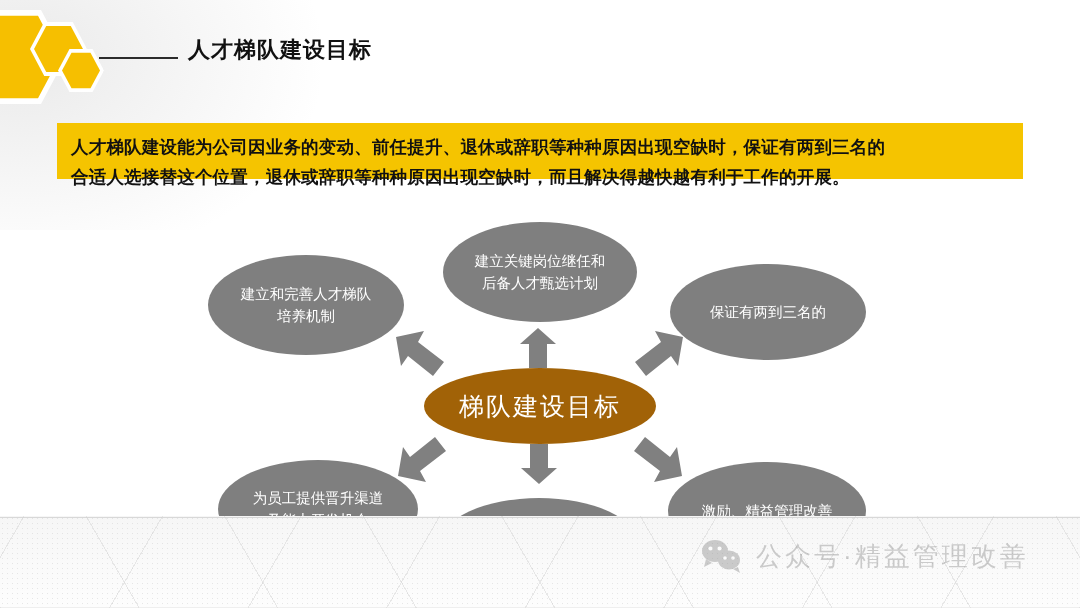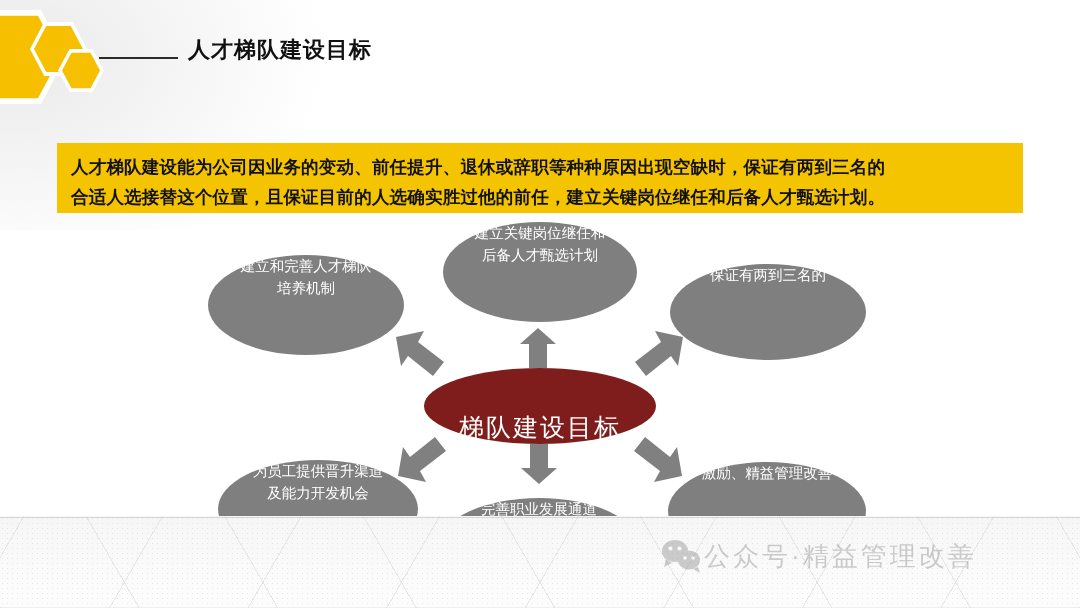--- a/index.html
+++ b/index.html
@@ -103,42 +103,41 @@
     letter-spacing: 1px;
     white-space: nowrap;
   }
 
   
   .banner {
     position: absolute;
     left: 57px;
     top: 123px;
     width: 966px;
-    height: 70px;
+    height: 56px;
     background: #F5C400;
     box-sizing: border-box;
     padding: 9px 27px 0 14px;
-    margin-top: 20px;
   }
   .banner-line {
     font-size: 17.5px;
     font-weight: bold;
     color: #111111;
     line-height: 30px;
     white-space: nowrap;
     letter-spacing: 0.2px;
   }
 
   
   .node {
     position: absolute;
     border-radius: 50%;
     background: #7F7F7F;
     display: flex;
-    align-items: flex-start;
+    align-items: center;
     justify-content: center;
     text-align: center;
     color: #ffffff;
     font-size: 14.5px;
     line-height: 22px;
     box-sizing: border-box;
   }
   .node-text { display: block; width: 72%; }
 
   #node-top        { left: 443px; top: 222px; width: 194px; height: 100px; }
@@ -148,44 +147,45 @@
   #node-bottom     { left: 440px; top: 498px; width: 198px; height: 92px;  }
   #node-bottomright{ left: 668px; top: 462px; width: 198px; height: 98px;  }
 
   .center-node {
     position: absolute;
     left: 424px;
     top: 368px;
     width: 232px;
     height: 76px;
     border-radius: 50%;
-    background: #7f1d1d;
+    background: #a16207;
     display: flex;
-    align-items: flex-end;
+    align-items: center;
     justify-content: center;
     color: #ffffff;
     font-size: 25px;
     letter-spacing: 2px;
   }
 
   .arrow { position: absolute; }
   #arrow-up    { left: 520px; top: 328px; width: 36px; height: 40px; }
   #arrow-down  { left: 521px; top: 444px; width: 36px; height: 40px; }
   #arrow-ul    { left: 396px; top: 331px; width: 52px; height: 48px; }
   #arrow-ur    { left: 631px; top: 331px; width: 52px; height: 48px; }
   #arrow-dl    { left: 398px; top: 434px; width: 52px; height: 48px; }
   #arrow-dr    { left: 630px; top: 434px; width: 52px; height: 48px; }
 
   
   .watermark {
     position: absolute;
-    left: 660px;
+    left: 700px;
     top: 538px;
     display: flex;
     align-items: flex-end;
+    gap: 12px;
     opacity: 0.42;
     pointer-events: none;
   }
   .wm-icon { width: 44px; height: 36px; position: relative; }
   .wm-text {
     font-size: 26px;
     color: #8a8a8a;
     letter-spacing: 3px;
     white-space: nowrap;
   }
@@ -204,21 +204,21 @@
     <div class="hex" id="hex-mid"></div>
     <div class="hex-ring" id="hex-small-ring"></div>
     <div class="hex" id="hex-small"></div>
   </div>
 
   <div class="title-rule"></div>
   <div class="slide-title">人才梯队建设目标</div>
 
   <div class="banner">
     <div class="banner-line">人才梯队建设能为公司因业务的变动、前任提升、退休或辞职等种种原因出现空缺时，保证有两到三名的</div>
-    <div class="banner-line">合适人选接替这个位置，且保证目前的人选确实胜过他的前任，建立关键岗位继任和后备人才甄选计划。</div>
+    <div class="banner-line">合适人选接替这个位置，退休或辞职等种种原因出现空缺时，而且解决得越快越有利于工作的开展。</div>
   </div>
 
   <div>
 
     <div class="node" id="node-top">
       <span class="node-text">建立关键岗位继任和后备人才甄选计划</span>
     </div>
 
     <div class="node" id="node-topleft">
       <span class="node-text">建立和完善人才梯队培养机制</span>

